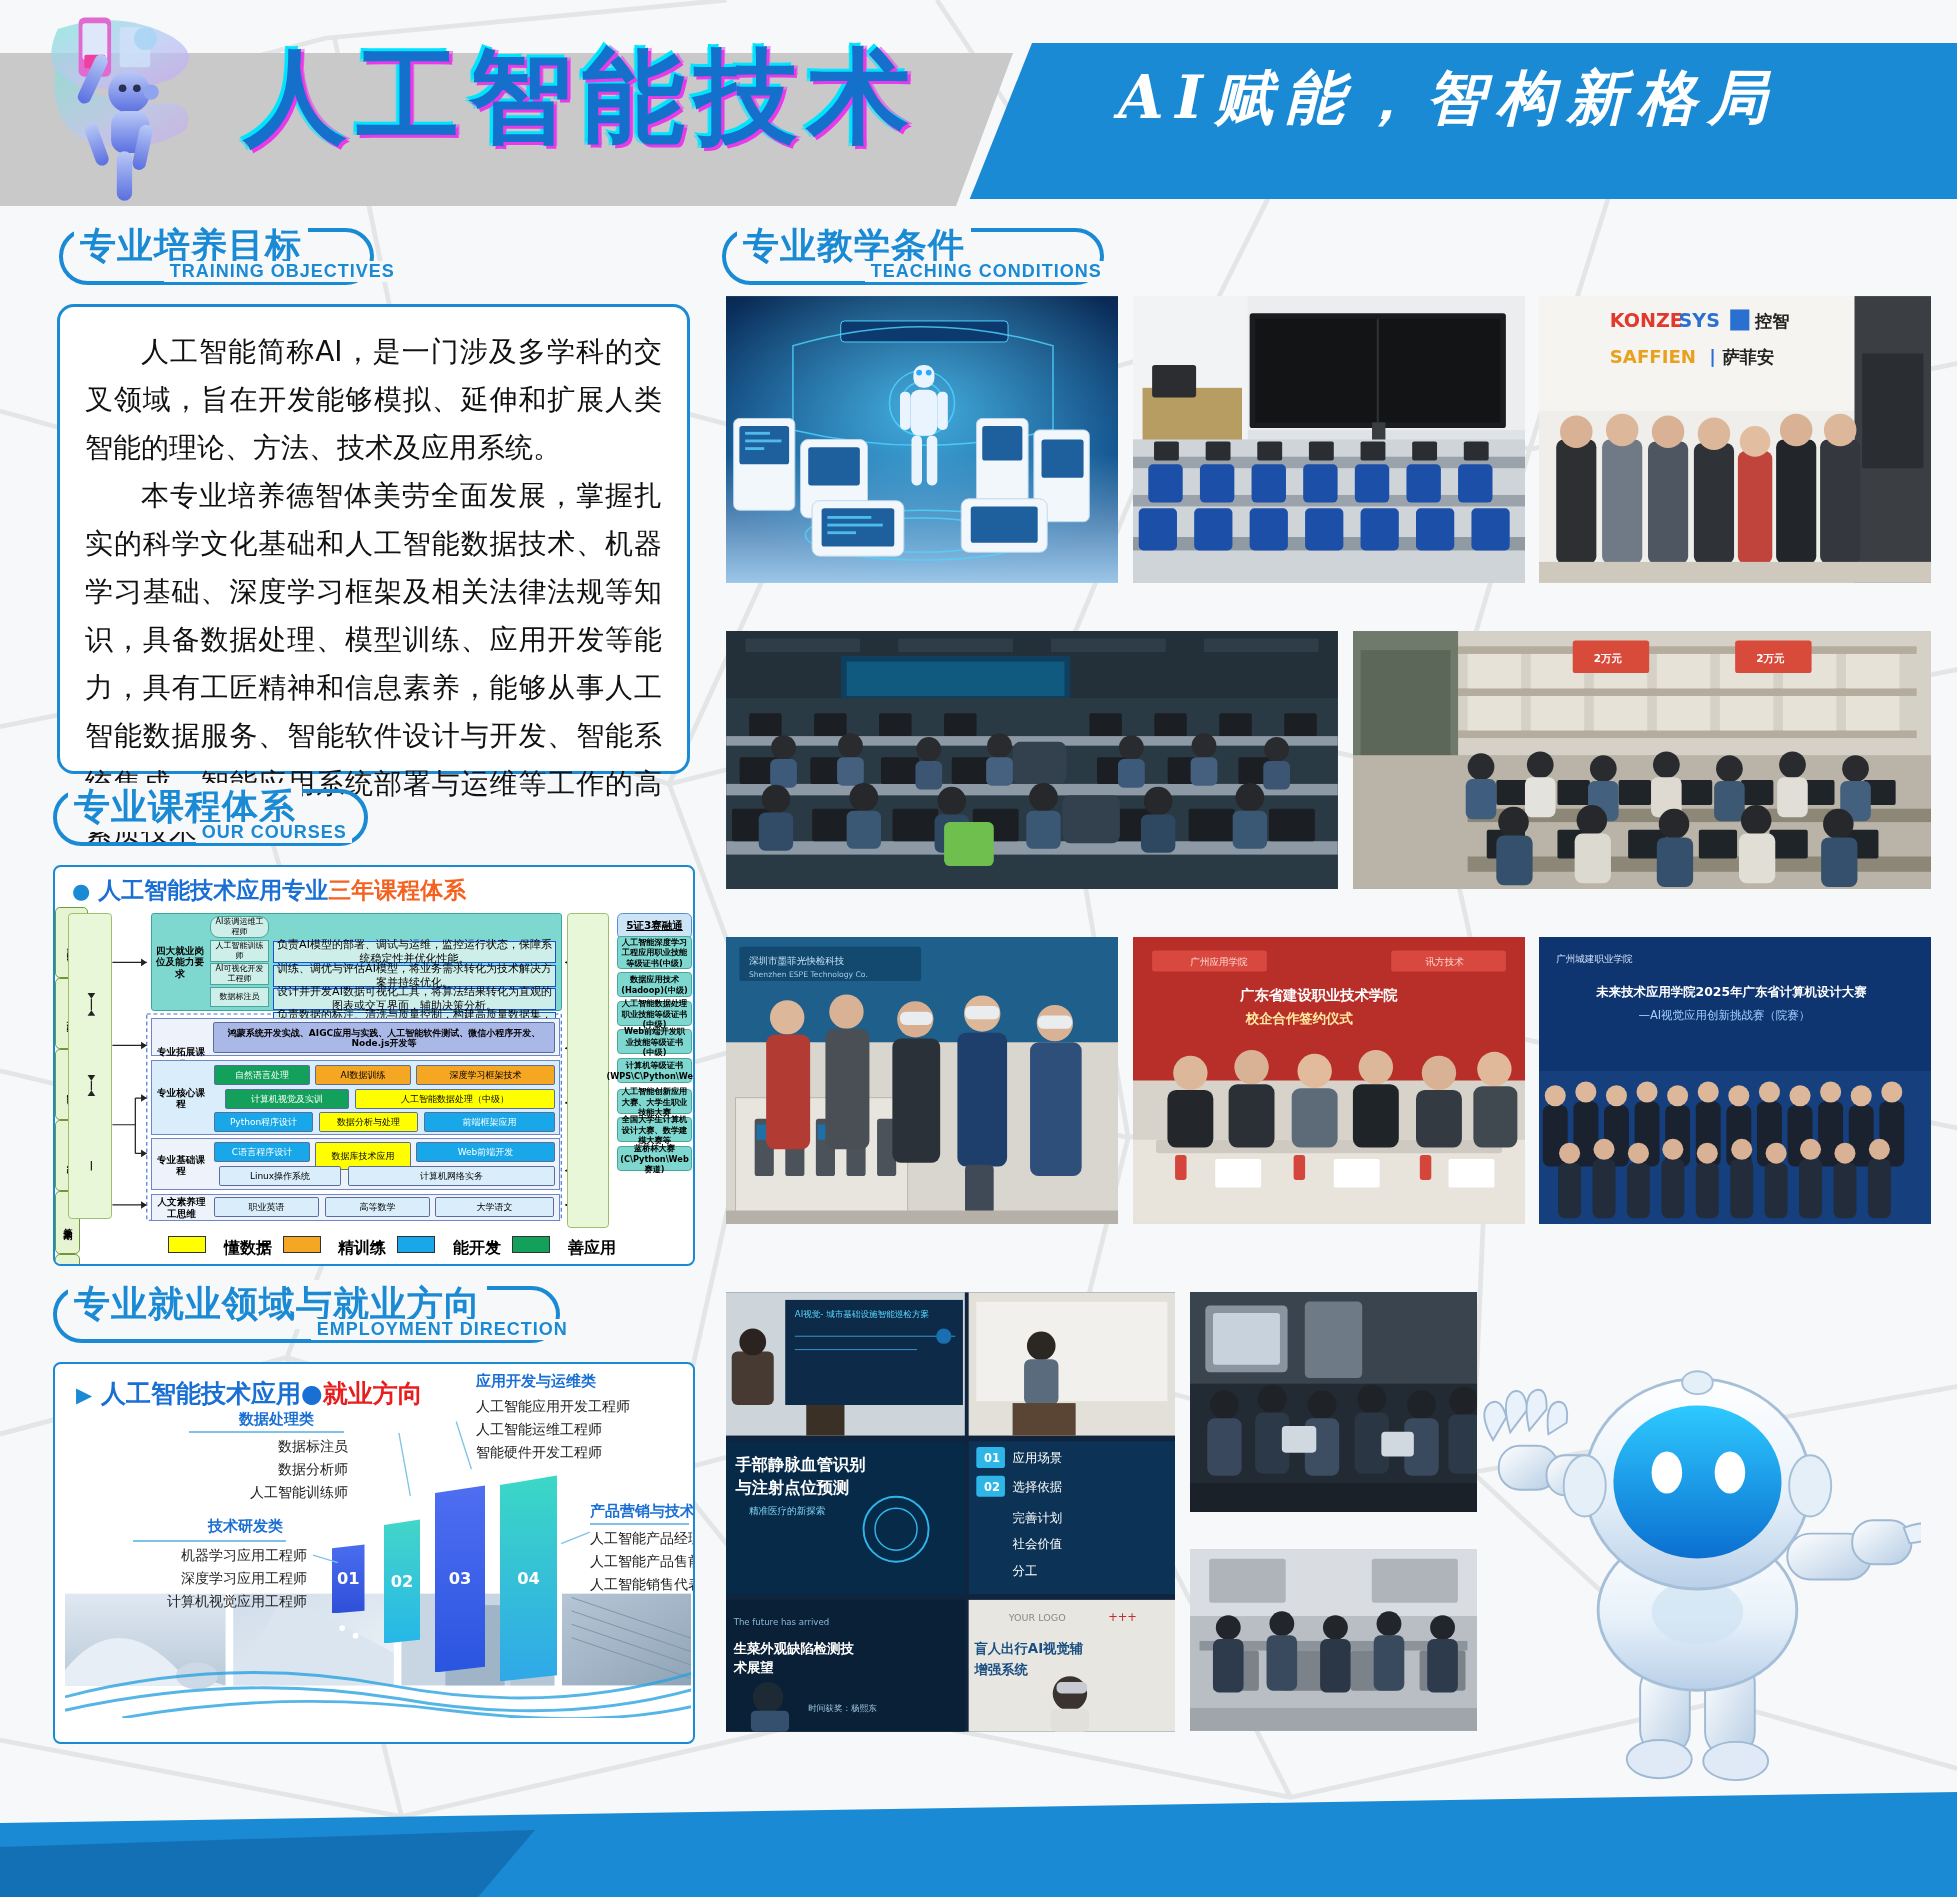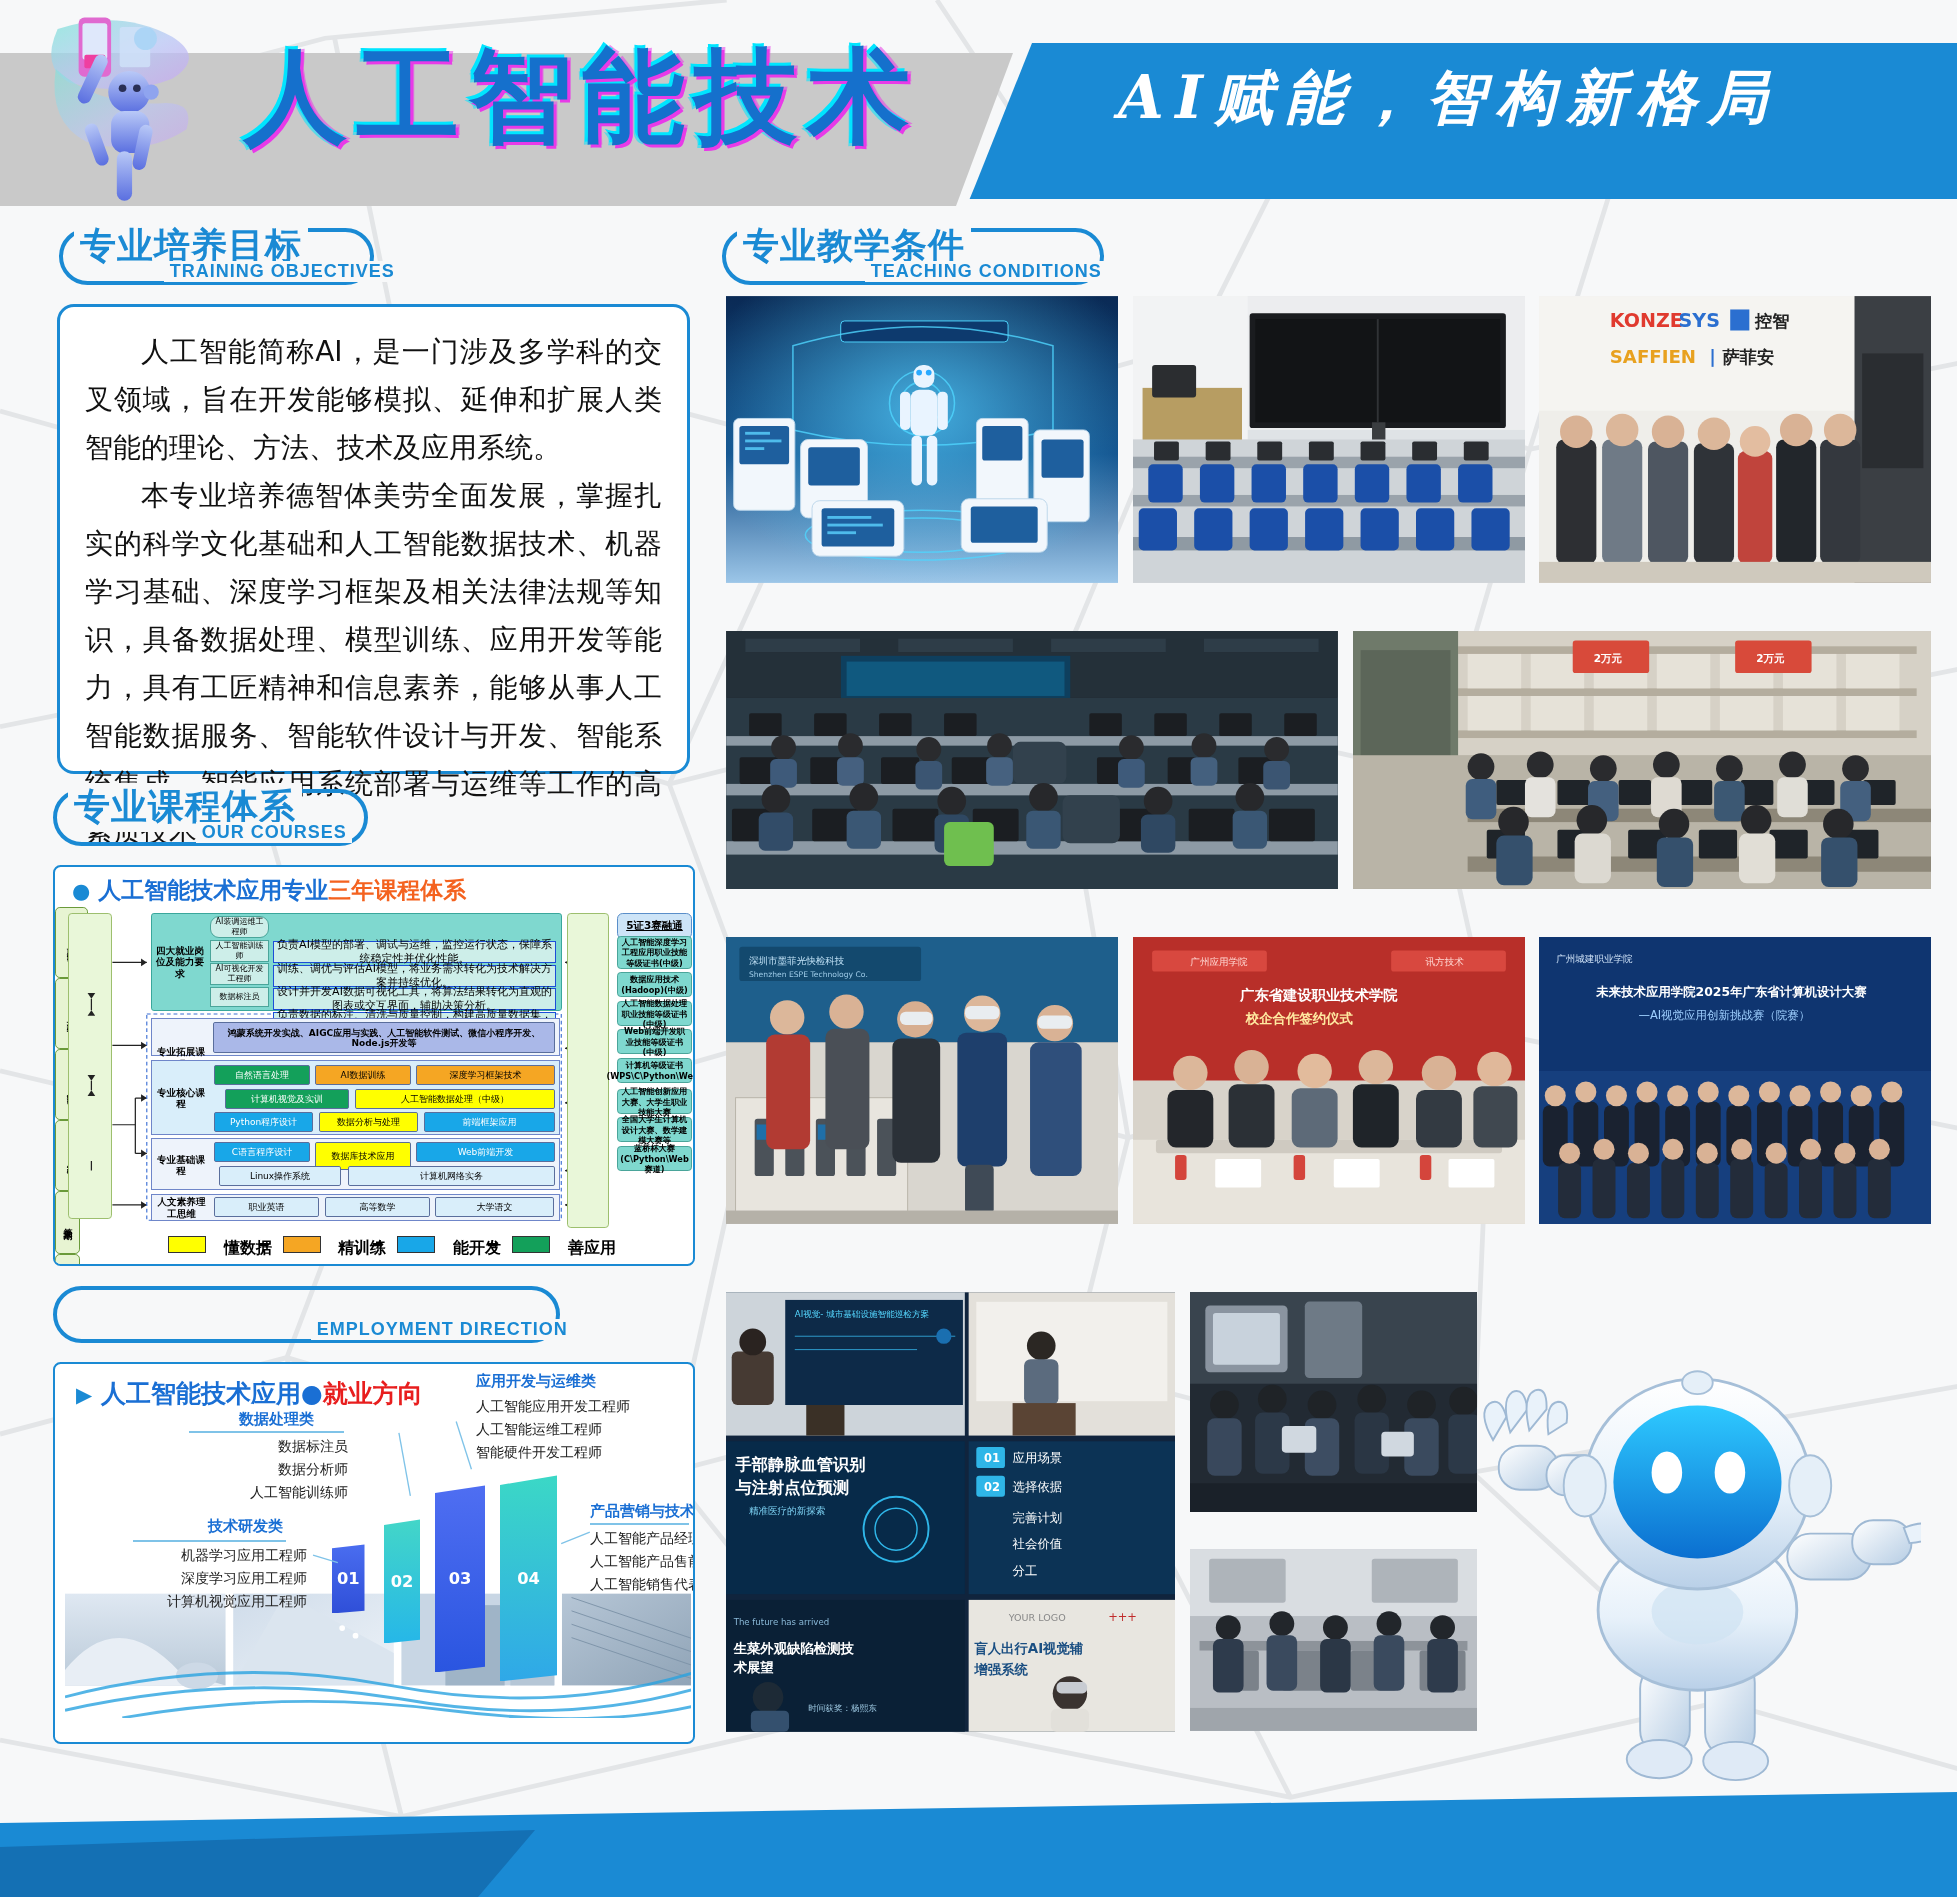--- a/index.html
+++ b/index.html
@@ -407,20 +407,21 @@
     <div class="legend-sq" style="left:342px; top:329px; width:38px; height:17px; background:#18a7e8;"></div>
     <div class="legend-tx" style="left:386px; top:331px;">能开发</div>
     <div class="legend-ar" style="left:432px; top:330px;">➡</div>
     <div class="legend-sq" style="left:457px; top:329px; width:38px; height:17px; background:#13a05a;"></div>
     <div class="legend-tx" style="left:501px; top:331px;">善应用</div>
   </div>
 </div>
 
 <div class="sec-title" style="left:53px; top:1286px; width:507px;">
   <div class="frame" style="width:507px;"></div>
+  <div class="cn">专业就业领域与就业方向</div>
   <div class="en" style="left:258px;">EMPLOYMENT DIRECTION</div>
 </div>
 
 <div id="employ-card">
   <div id="employ-head">
     <span class="tri">▶</span>
     <span class="b">人工智能技术应用</span><span class="b">●</span><span class="r">就业方向</span>
   </div>
 
   <div id="employ-chart">

